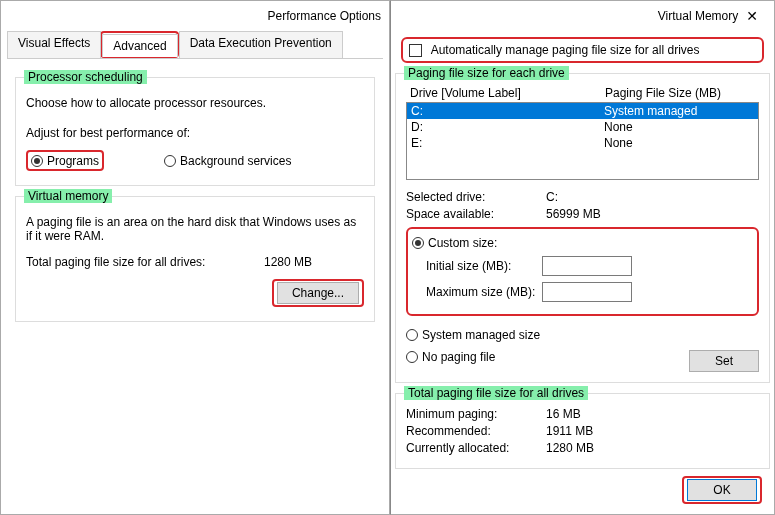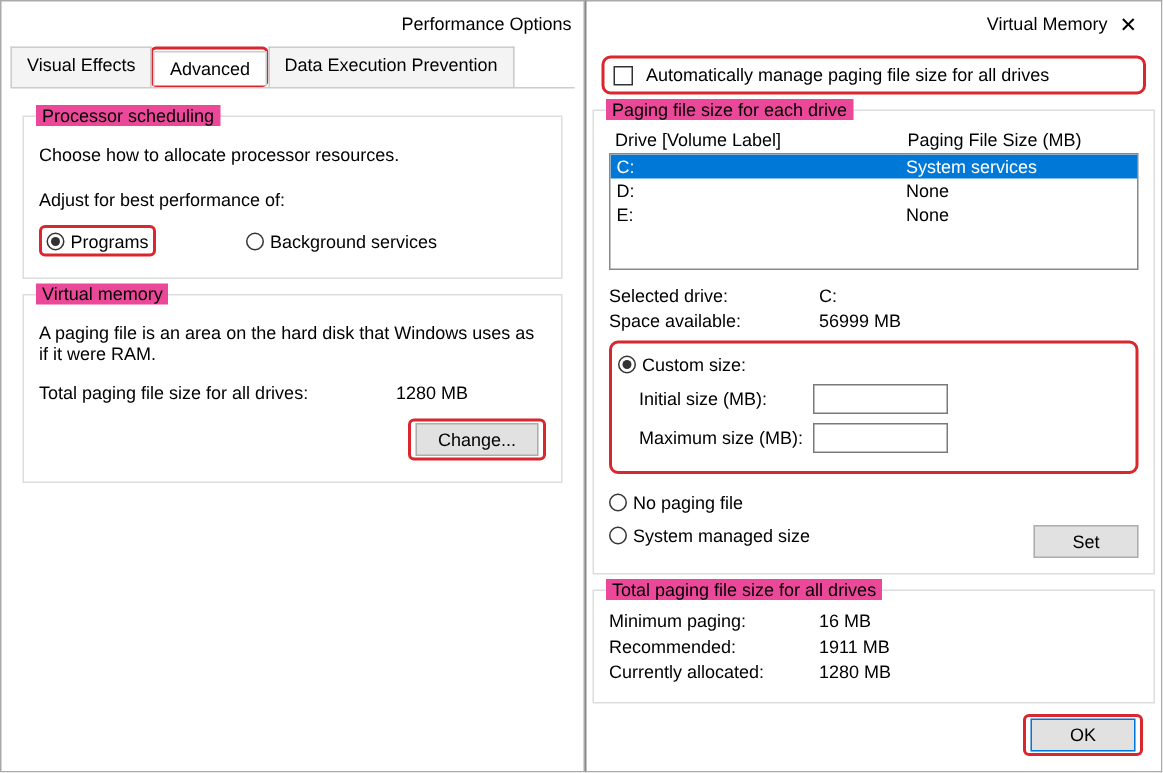--- a/index.html
+++ b/index.html
@@ -7,21 +7,21 @@
 .window { position: absolute; background: #fff; border: 1px solid #aaa; }
 .win-left { left: 0; top: 0; width: 390px; height: 515px; }
 .win-right { left: 390px; top: 0; width: 385px; height: 515px; border-left: 1px solid #888; }
 .titlebar { height: 30px; line-height: 30px; padding: 0 8px; display: flex; justify-content: flex-end; align-items: center; }
 .close-x { font-size: 14px; font-family: Arial; cursor: default; padding: 4px 8px; }
 .tabs { display: flex; border-bottom: 1px solid #ccc; margin: 0 6px; }
 .tab { padding: 4px 10px; border: 1px solid #ccc; border-bottom: none; margin-right: -1px; background: #fff; position: relative; top: 1px; }
 .tab.inactive { background: #f4f4f4; top: 0; }
 .content { padding: 8px 14px; }
 .groupbox { border: 1px solid #ddd; margin: 10px 0; padding: 12px 10px 14px; position: relative; }
-.group-title { position: absolute; top: -8px; left: 8px; background: #ec4899; padding: 0 4px; color: #000; }
+.group-title { position: absolute; top: -8px; left: 8px; background: #86efac; padding: 0 4px; color: #000; }
 .row { margin: 6px 0; }
 .radio-row { display: flex; gap: 60px; margin-top: 10px; }
 .radio { display: inline-flex; align-items: center; gap: 4px; }
 .radio-dot { width: 12px; height: 12px; border: 1px solid #333; border-radius: 50%; display: inline-flex; align-items: center; justify-content: center; }
 .radio-dot.checked::after { content: ""; width: 6px; height: 6px; background: #333; border-radius: 50%; }
 .checkbox { width: 13px; height: 13px; border: 1px solid #333; display: inline-block; vertical-align: middle; margin-right: 6px; }
 .btn { background: #e1e1e1; border: 1px solid #adadad; padding: 3px 14px; min-width: 70px; text-align: center; display: inline-block; }
 .btn-row { text-align: right; margin-top: 10px; }
 .hl { border: 2px solid #d9272d; border-radius: 4px; padding: 1px 3px; display: inline-block; }
 .hl-block { border: 2px solid #d9272d; border-radius: 6px; }
@@ -101,21 +101,21 @@
 
   <div class="right-group">
     <span class="group-title">Paging file size for each drive</span>
     <div class="drive-header">
       <span class="drive-col1">Drive  [Volume Label]</span>
       <span class="drive-col2">Paging File Size (MB)</span>
     </div>
     <div class="drive-list">
       <div class="drive-row sel">
         <span class="drive-col1">C:</span>
-        <span class="drive-col2">System services</span>
+        <span class="drive-col2">System managed</span>
       </div>
       <div class="drive-row">
         <span class="drive-col1">D:</span>
         <span class="drive-col2">None</span>
       </div>
       <div class="drive-row">
         <span class="drive-col1">E:</span>
         <span class="drive-col2">None</span>
       </div>
     </div>
@@ -143,25 +143,25 @@
       <div class="size-row">
         <span class="lbl">Maximum size (MB):</span>
         <span class="size-input"></span>
       </div>
     </div>
 
     <div style="display:flex; align-items:flex-end;">
       <div style="flex:1;">
         <div class="row"><span class="radio">
               <span class="radio-dot"></span>
-              <span>No paging file</span>
+              <span>System managed size</span>
             </span></div>
         <div class="row"><span class="radio">
               <span class="radio-dot"></span>
-              <span>System managed size</span>
+              <span>No paging file</span>
             </span></div>
       </div>
       <span class="btn">Set</span>
     </div>
   </div>
 
   <div class="right-group">
     <span class="group-title">Total paging file size for all drives</span>
     <div class="kv">
         <span class="k">Minimum paging:</span>

